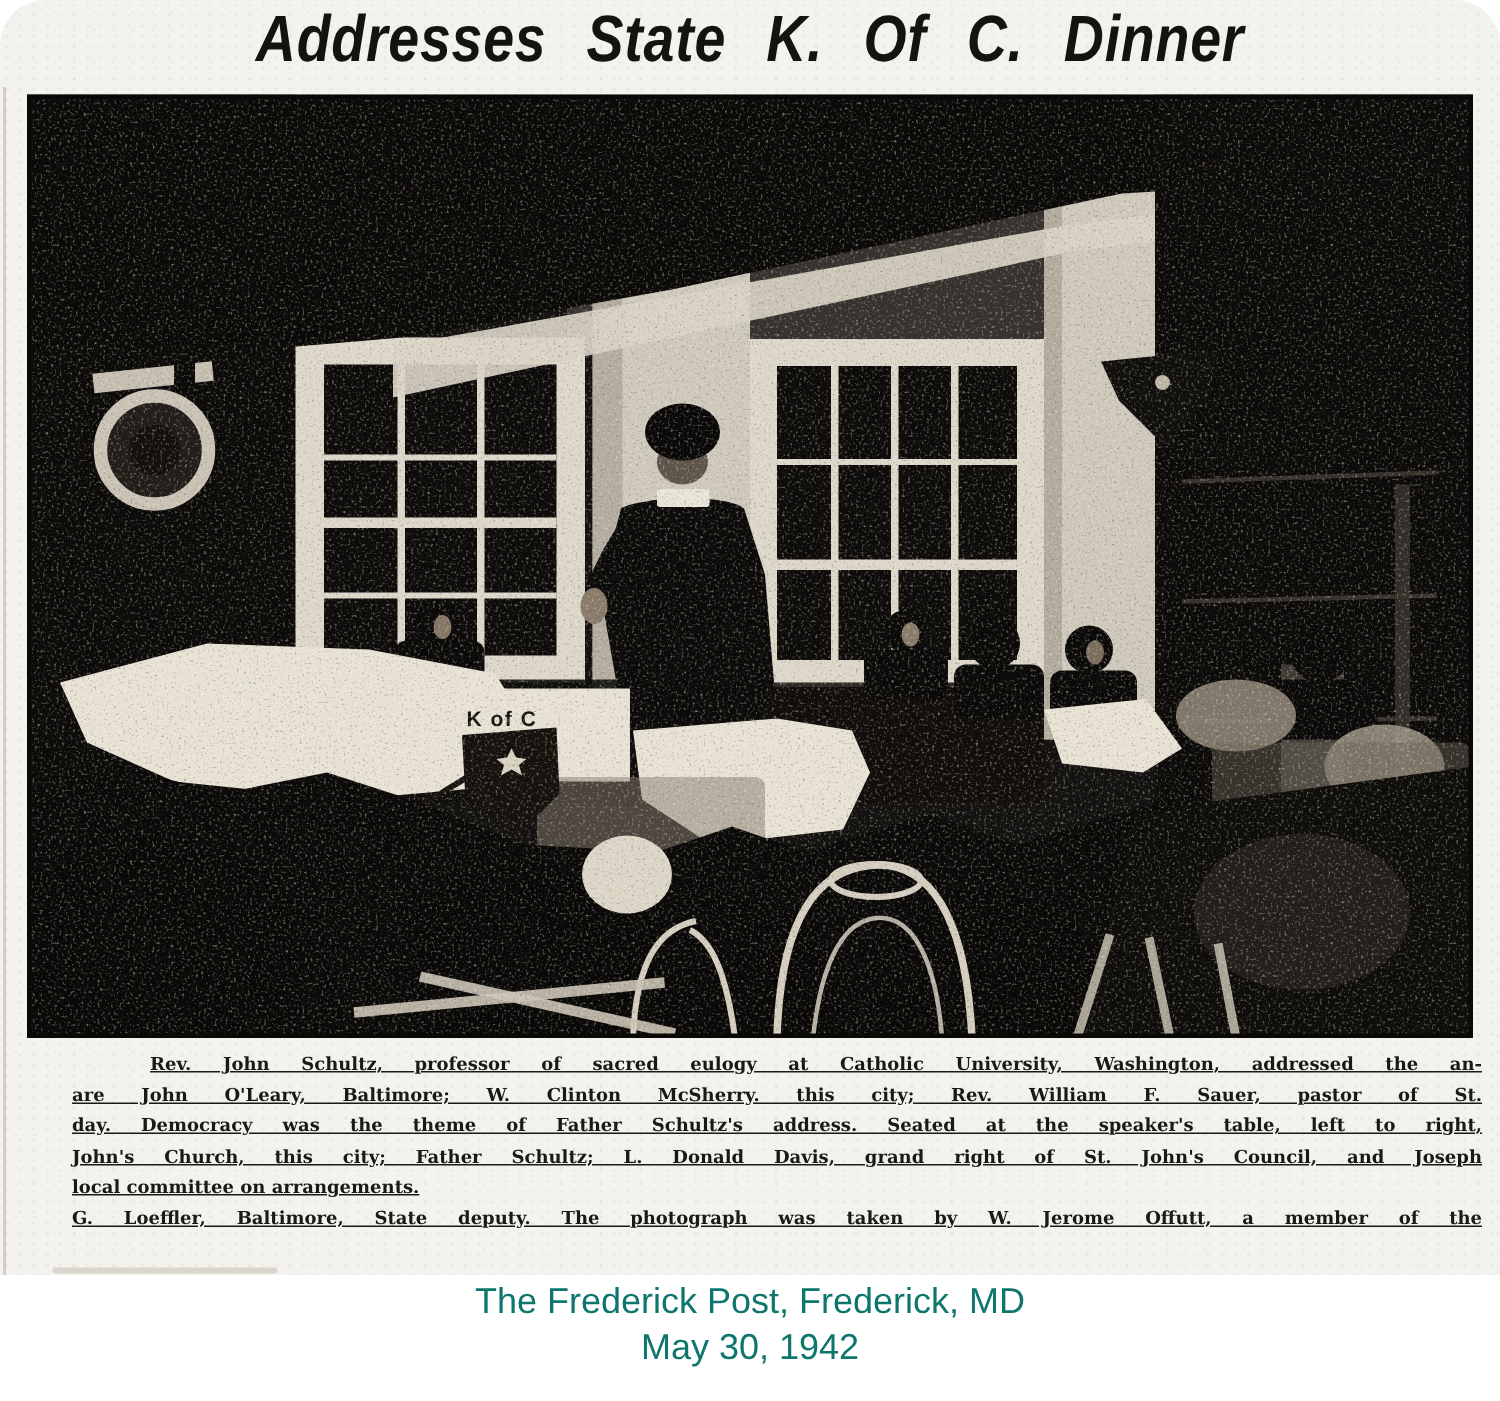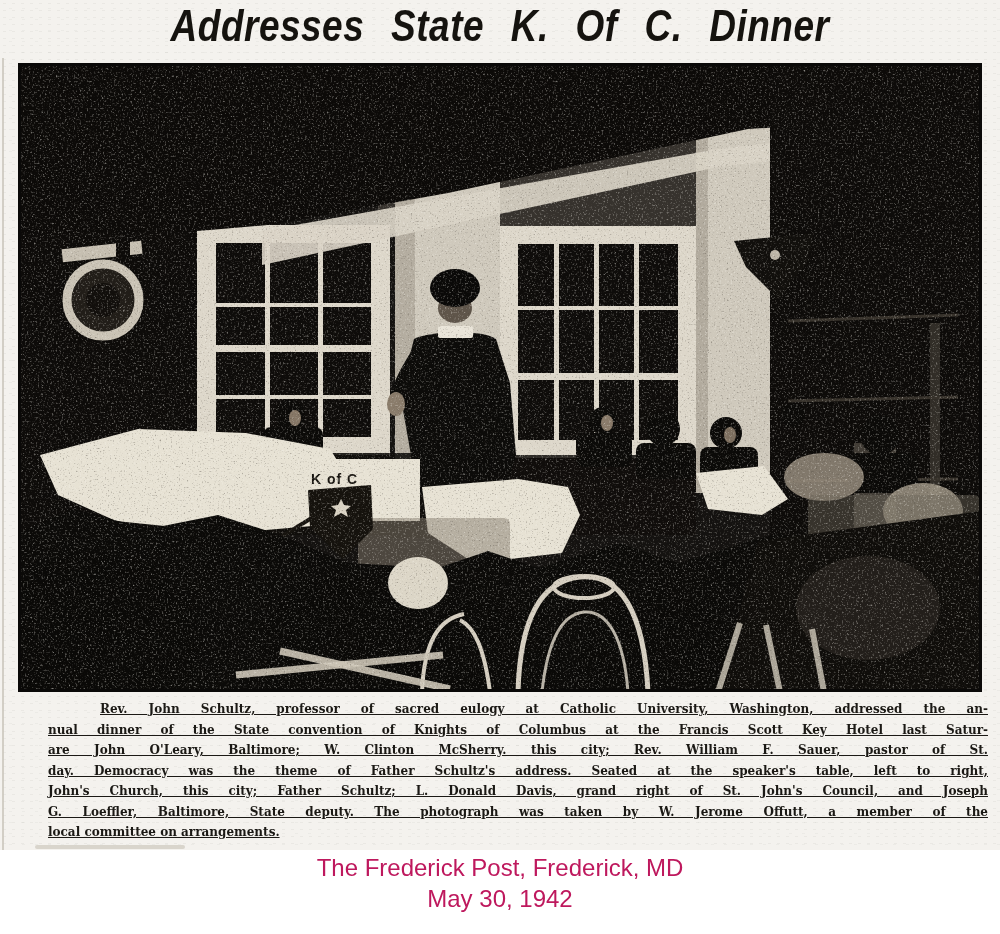--- a/index.html
+++ b/index.html
@@ -1,37 +1,37 @@
 <!DOCTYPE html>
 <html><head>
 <meta charset="utf-8">
 <style>
   html,body{margin:0;padding:0;background:#ffffff;}
   .page{position:relative;width:1000px;height:934px;background:#ffffff;overflow:hidden;
-        font-family:"Liberation Sans",sans-serif;}
+        font-family:"Liberation Sans",sans-serif;border-radius:30px;}
   .clipping{position:absolute;left:0;top:0;width:1000px;height:850px;background:#f4f2ee;
         background-image:radial-gradient(rgba(40,35,30,0.05) 1px, transparent 1.2px),
                          radial-gradient(rgba(40,35,30,0.04) 1px, transparent 1.1px);
         background-size:9px 7px,13px 11px;background-position:0 0,4px 3px;}
   .scan-edge{position:absolute;left:2px;top:58px;width:2px;height:792px;background:#c9c4ba;opacity:.8;}
   .headline{position:absolute;left:0;top:2px;width:100%;text-align:center;
         font-family:"Liberation Sans",sans-serif;font-weight:bold;font-style:italic;
         font-size:37px;letter-spacing:.5px;word-spacing:16px;color:#15130f;
         transform:scaleY(1.18);transform-origin:top center;white-space:nowrap;}
   .photo{position:absolute;left:18px;top:63px;width:964px;height:776px;}
   .photo svg{display:block;}
   .caption{position:absolute;left:48px;top:699px;width:940px;
         font-family:"DejaVu Serif",serif;font-weight:bold;font-size:12px;line-height:20.5px;
         color:#1b1915;text-decoration:underline;}
   .caption-line{text-align:justify;text-align-last:justify;white-space:normal;}
   .caption-line.first{text-indent:52px;}
   .caption-line.last{text-align-last:left;}
   .smudge{position:absolute;left:35px;top:845px;width:150px;height:4px;background:#d9d5cc;border-radius:2px;}
   .attribution{position:absolute;left:0;top:852px;width:100%;text-align:center;
-        font-family:"Liberation Sans",sans-serif;font-size:24px;line-height:31px;color:#be185d;}
+        font-family:"Liberation Sans",sans-serif;font-size:24px;line-height:31px;color:#0f766e;}
 </style>
 </head>
 <body>
 
 <div class="page">
   <div class="clipping">
     <div class="scan-edge"></div>
 
     <div class="headline">Addresses State K. Of C. Dinner</div>
 
@@ -177,26 +177,25 @@
         </g>
 
         <rect x="0" y="0" width="964" height="629" filter="url(#fwhite)" opacity="0.55"></rect>
         <rect x="0" y="0" width="964" height="629" filter="url(#fblack)" opacity="0.5"></rect>
         <rect x="1.5" y="1.5" width="961" height="626" fill="none" stroke="#0a0908" stroke-width="3"></rect>
       </svg>
     </div>
 
     <div class="caption">
       <div class="caption-line first">Rev. John Schultz, professor of sacred eulogy at Catholic University, Washington, addressed the an-</div>
-      <div class="caption-line">nual dinner of the State convention of Knights of Columbus at the Francis Scott Key Hotel last Satur-</div>
       <div class="caption-line">are John O'Leary, Baltimore; W. Clinton McSherry. this city; Rev. William F. Sauer, pastor of St.</div>
       <div class="caption-line">day. Democracy was the theme of Father Schultz's address. Seated at the speaker's table, left to right,</div>
       <div class="caption-line">John's Church, this city; Father Schultz; L. Donald Davis, grand right of St. John's Council, and Joseph</div>
+      <div class="caption-line last">local committee on arrangements.</div>
       <div class="caption-line">G. Loeffler, Baltimore, State deputy. The photograph was taken by W. Jerome Offutt, a member of the</div>
-      <div class="caption-line last">local committee on arrangements.</div>
     </div>
 
     <div class="smudge"></div>
   </div>
 
   <div class="attribution">
     <div>The Frederick Post, Frederick, MD</div>
     <div>May 30, 1942</div>
   </div>
 </div>

